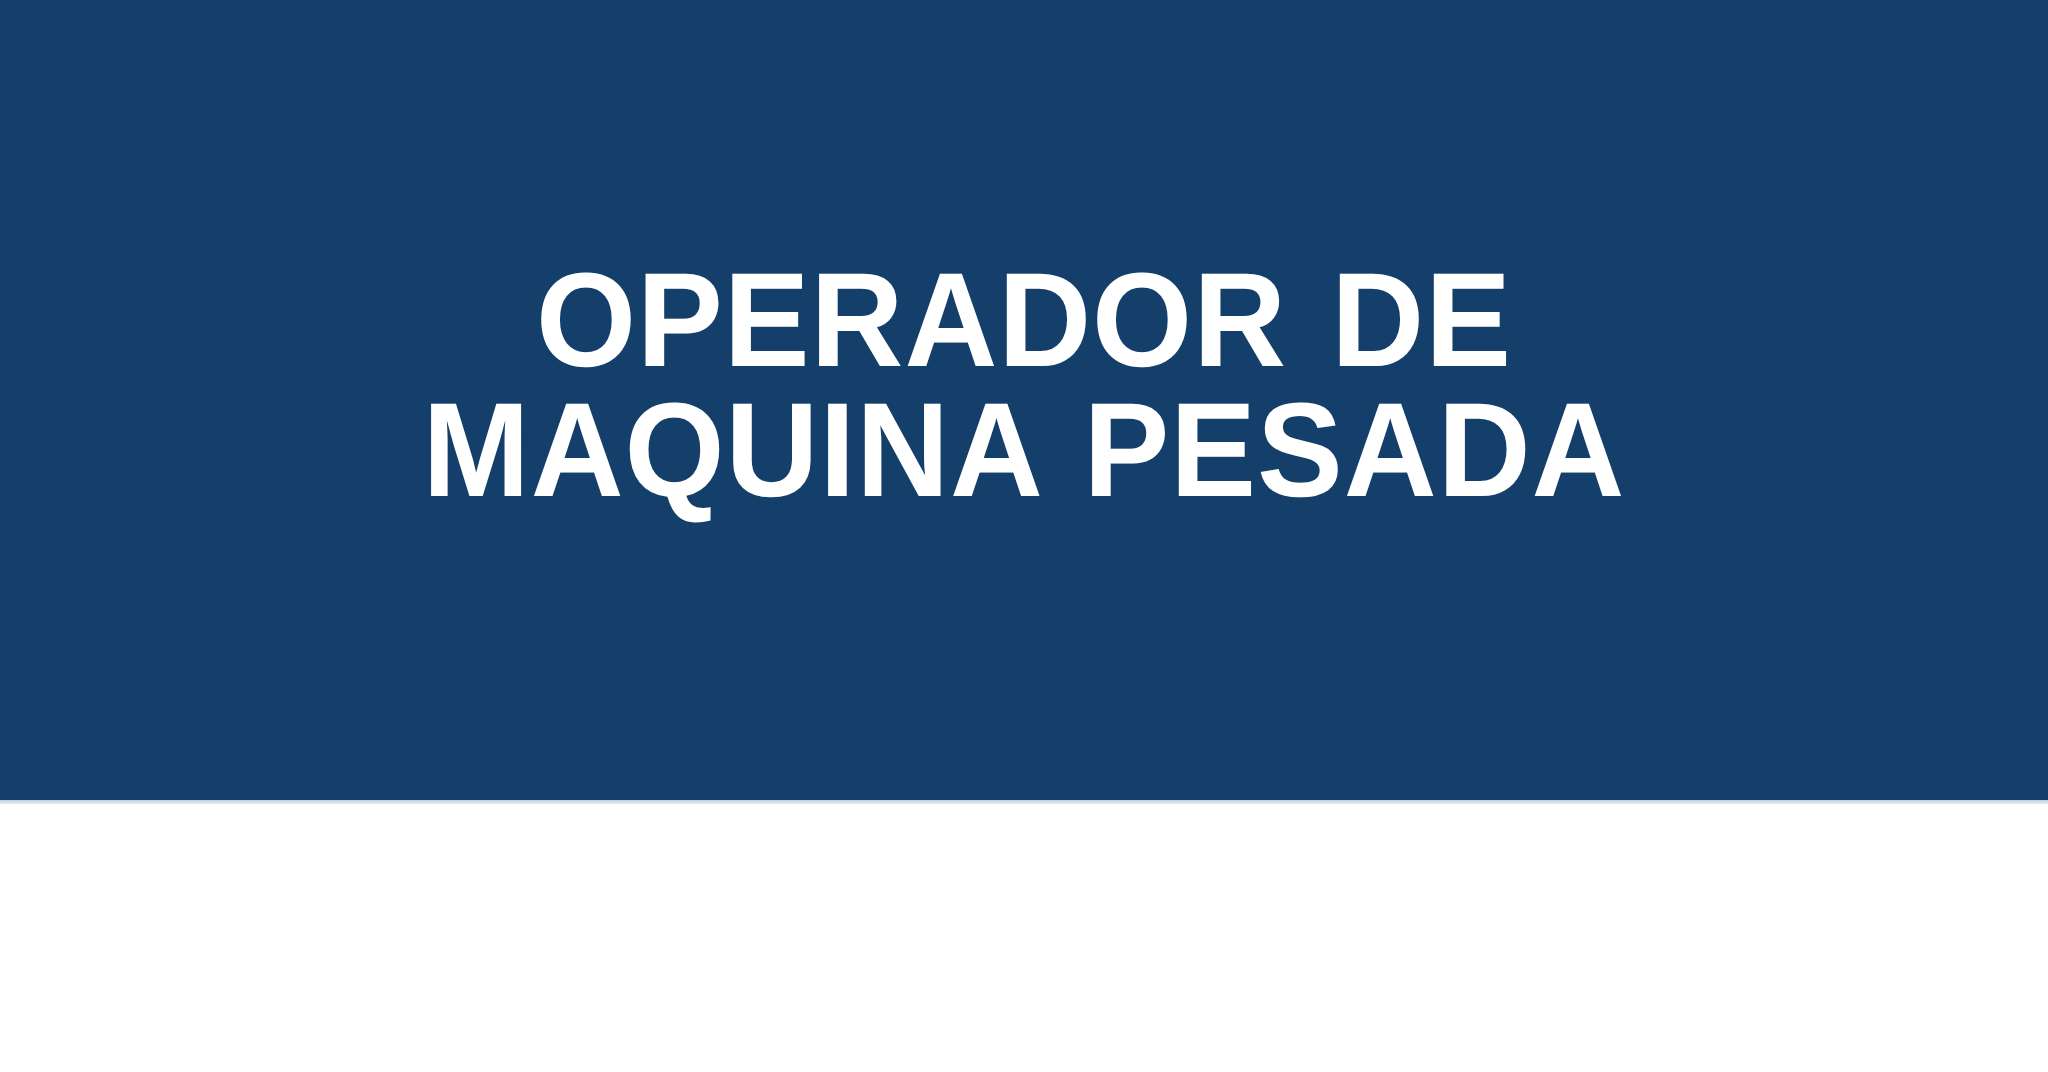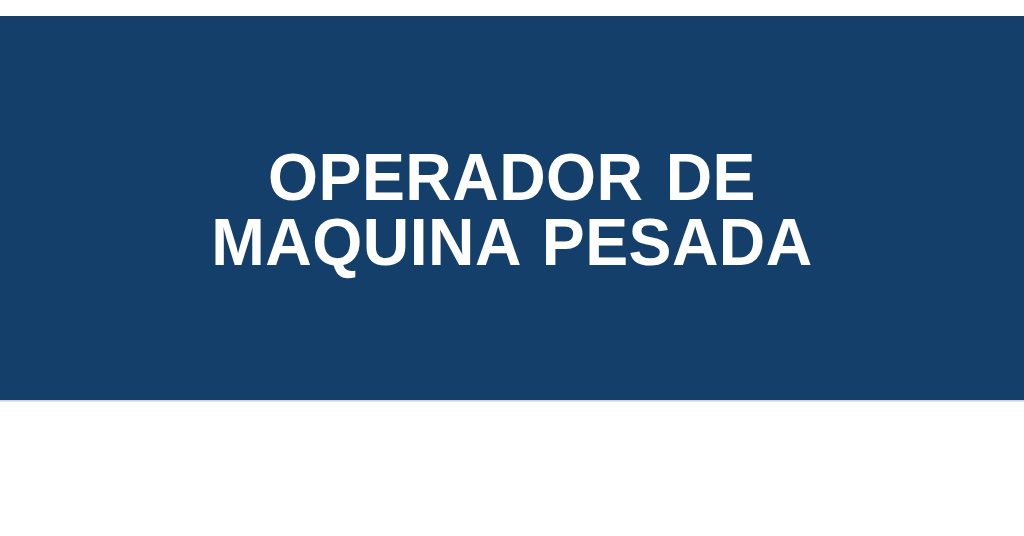--- a/index.html
+++ b/index.html
@@ -18,21 +18,21 @@
     width: 1024px;
     height: 536px;
     overflow: hidden;
     background: #ffffff;
   }
 
   
   .hero {
     position: absolute;
     left: 0;
-    top: 16px;
+    top: 0;
     width: 1024px;
     height: 400px;
     background: #143f6b;
     display: flex;
     align-items: center;
     justify-content: center;
     box-sizing: border-box;
     padding: 0 36px;
   }
   .hero-inner {

